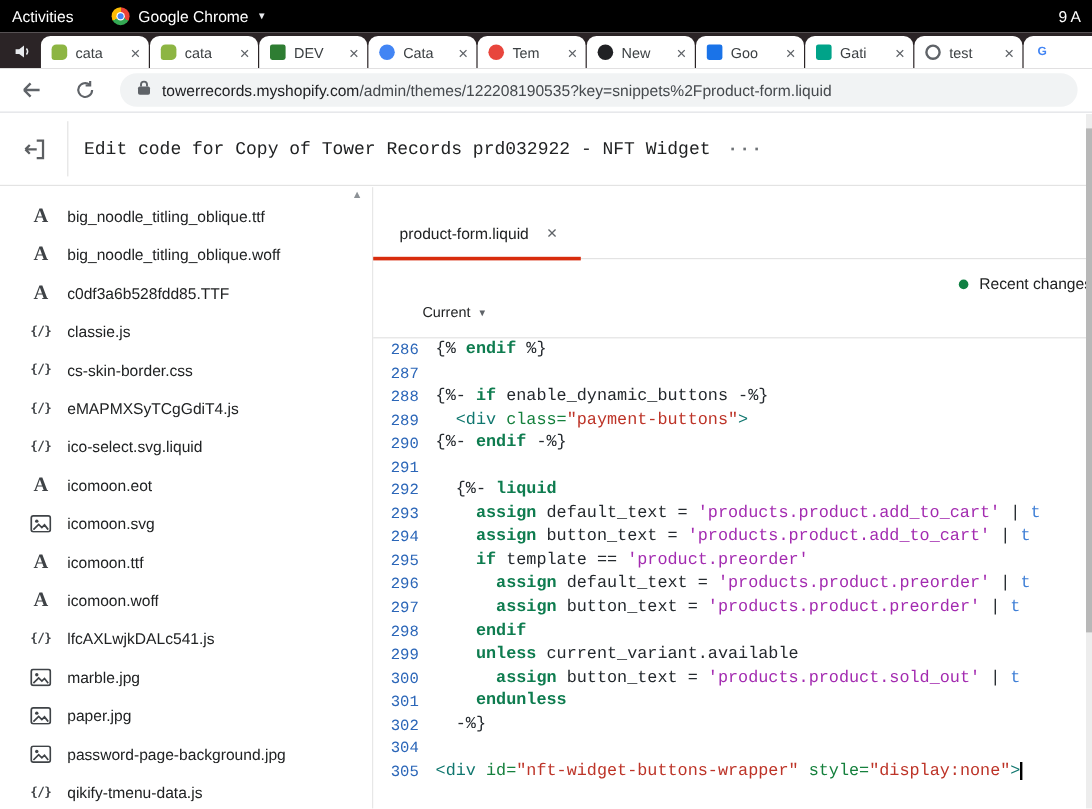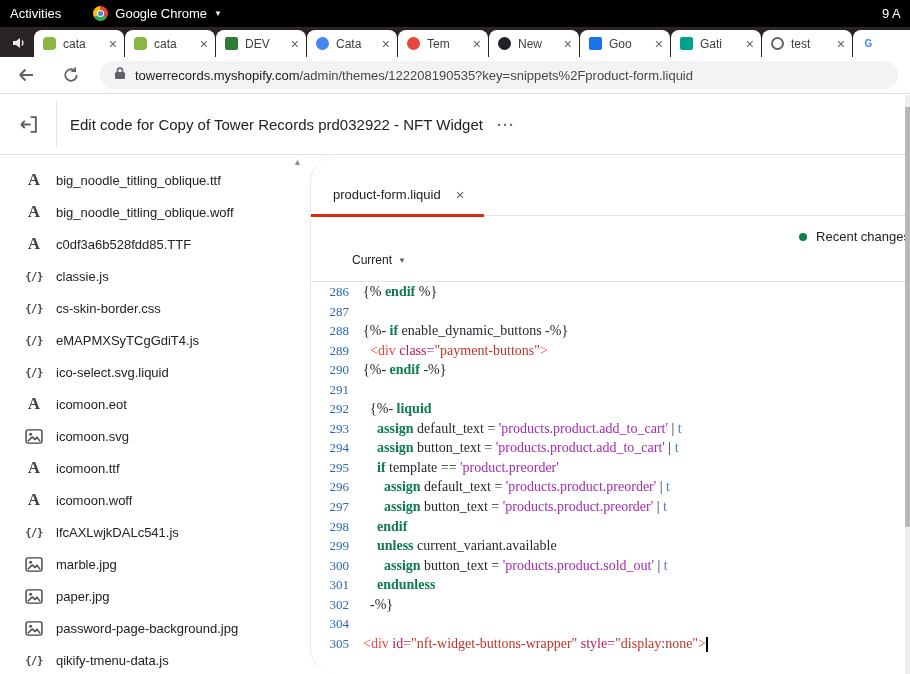--- a/index.html
+++ b/index.html
@@ -63,61 +63,61 @@
     flex:1; margin:0 12px 0 20px; height:28px; background:#f1f3f4; border-radius:14px;
     display:flex; align-items:center; padding:0 14px; gap:9px; overflow:hidden;
   }
   .url { font-size:13px; white-space:nowrap; overflow:hidden; }
   .url-domain { color:#202124; }
   .url-path { color:#45494d; }
 
   
   .page-header {
     position:absolute; top:94px; left:0; right:0; height:61px; background:#fff;
-    border-bottom:1px solid #e3e3e3; display:flex; align-items:center;
+    border-bottom:1px solid #e3e3e3; display:flex; align-items:center;font-family:Liberation Mono, monospace;
   }
   .collapse-btn { margin-left:18px; line-height:0; }
   .header-divider { width:1px; align-self:stretch; margin:7px 0 7px 17px; background:#e3e3e3; }
   .page-title { margin-left:13px; font-size:15px; font-weight:500; color:#202223; white-space:nowrap; }
   .header-menu { margin-left:14px; color:#6d7175; font-size:15px; font-weight:bold; letter-spacing:1px; }
 
   
   .sidebar { position:absolute; top:156px; left:0; width:310px; bottom:0; background:#fff; overflow:hidden; }
   .file-list { padding-top:8px; }
   .file-row { height:32px; display:flex; align-items:center; padding-left:22px; font-size:13px; color:#202223; }
   .ficon { width:24px; flex:none; display:flex; justify-content:center; align-items:center; margin-right:10px; color:#3f4347; }
   .font-ic { font-family:"Liberation Serif", serif; font-size:17px; font-weight:700; }
   .code-ic { font-family:"DejaVu Sans Mono", monospace; font-size:10.5px; font-weight:600; letter-spacing:-0.5px; }
   .file-name { white-space:nowrap; overflow:hidden; }
   .sb-arrow { position:absolute; top:1px; right:8px; color:#8c9196; font-size:9px; }
 
   
-  .main { position:absolute; top:156px; left:310px; right:0; bottom:0; background:#fff; border-left:1px solid #e7e7e7;border-radius:26px; }
+  .main { position:absolute; top:156px; left:310px; right:0; bottom:0; background:#fff; border-left:1px solid #e7e7e7; }
   .filetabs { position:absolute; top:16px; left:0; right:0; height:44px; border-bottom:1px solid #e3e3e3; }
   .filetab { position:relative; display:inline-flex; align-items:center; height:44px; padding:0 20px 0 22px; font-size:13px; color:#202223; }
   .filetab-close { margin-left:15px; color:#5f6368; font-size:15px; }
   .underline { position:absolute; left:0; right:0; bottom:-1px; height:3px; background:#d82c0d; }
 
   .changes { position:absolute; top:60px; left:0; right:0; height:66px; border-bottom:1px solid #e3e3e3; padding:13px 0 0 24px; }
   .changes-row { display:flex; align-items:center; gap:9px; font-size:13px; color:#202223;justify-content:flex-end; }
   .dot { width:8px; height:8px; border-radius:50%; background:#108043; flex:none; }
   .version { margin:9px 0 0 17px; font-size:12px; color:#202223; display:inline-flex; align-items:center; gap:6px; }
   .vcaret { font-size:8px; color:#5f6368; }
 
   .code { position:absolute; top:126px; left:0; right:0; bottom:0; overflow:hidden;
-          font-family:Liberation Serif, serif; font-size:14px; }
+          font-family:Liberation Mono, monospace; font-size:14px; }
   .code-row { display:flex; height:19.55px; line-height:19.55px; }
   .ln { width:52px; flex:none; text-align:right; padding-right:14px; color:#2b66b8; font-size:13px; }
   .cl { white-space:pre; color:#24292e; }
   .tok-pln  { color:#24292e; }
   .tok-kw   { color:#0e7c4f; font-weight:bold; }
   .tok-str  { color:#a32bb0;margin-top:16px; }
   .tok-astr { color:#bd3428; }
-  .tok-tag  { color:#ef4444; }
-  .tok-attr { color:#be185d; }
+  .tok-tag  { color:#0f766e; }
+  .tok-attr { color:#15803d; }
   .tok-flt  { color:#3f7fd6; }
   .cursor { display:inline-block; width:2px; height:15px; background:#000; vertical-align:middle; }
 
   
   .win-scroll { position:absolute; top:95px; right:0; bottom:0; width:5px; background:#ededed; }
   .win-scroll .thumb { position:absolute; top:12px; right:0; width:5px; height:420px; background:#b8b8b8; }
 </style>
 </head>
 <body>
 

